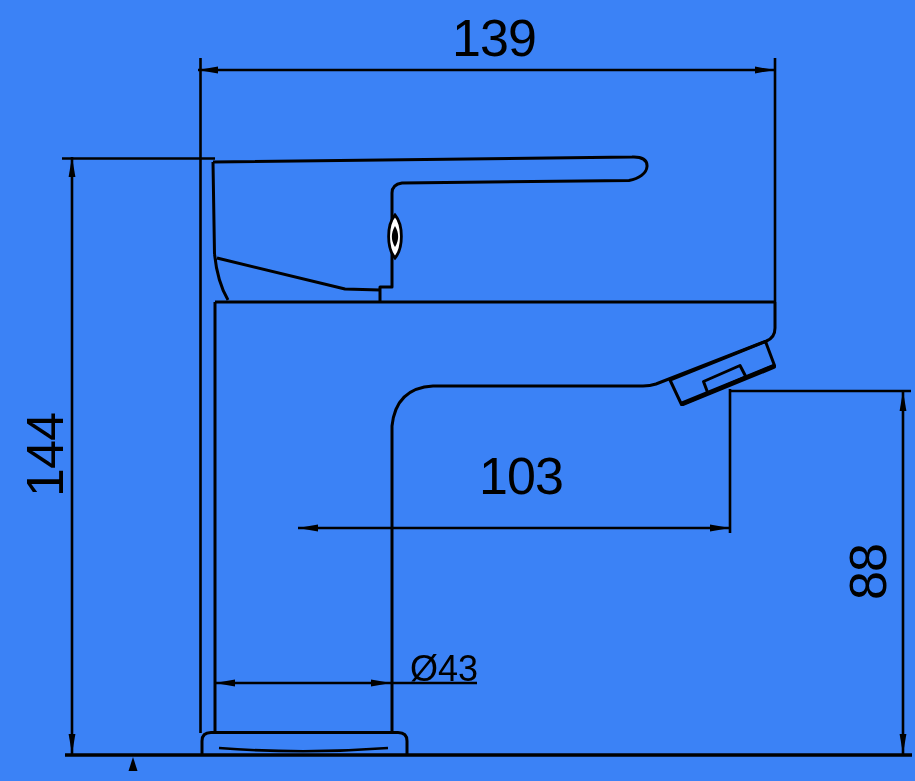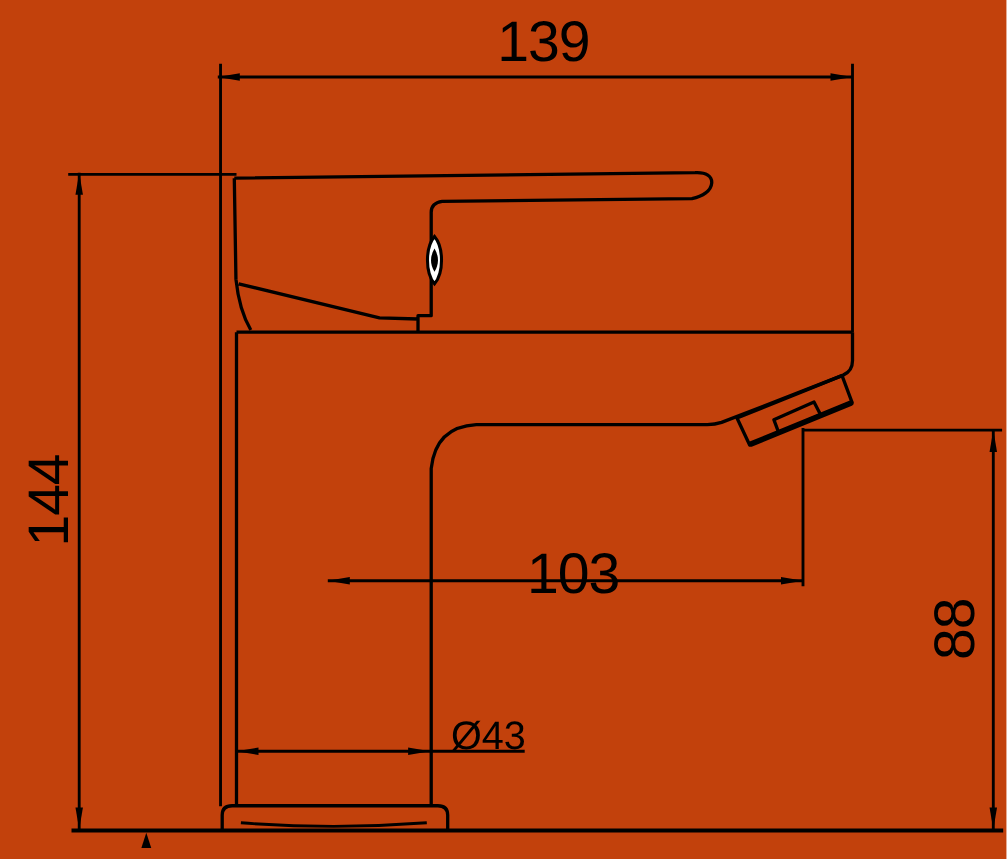--- a/index.html
+++ b/index.html
@@ -1,20 +1,20 @@
 <!DOCTYPE html>
 <html><head>
 <meta charset="utf-8">
 <style>
   html,body{
     margin:0;padding:0;background:#ffffff;
     font-family:"Liberation Sans",sans-serif;
   }
   .stage{
-    position:relative;width:915px;height:781px;background:#c2410c;overflow:hidden;
+    position:relative;width:915px;height:781px;background:#3b82f6;overflow:hidden;
   }
   .stage svg{position:absolute;left:0;top:0}
   .obj{fill:none;stroke:#000;stroke-width:3;stroke-linejoin:round;stroke-linecap:butt}
   .obj-thick{fill:none;stroke:#000;stroke-width:5;stroke-linecap:round}
   .dimline{fill:none;stroke:#000;stroke-width:2.6;stroke-linecap:butt}
   .ground{fill:none;stroke:#000;stroke-width:3.6}
   .arrow{fill:#000;stroke:none}
   .white-detail{fill:#ffffff;stroke:#000;stroke-width:2.8}
   .black-detail{fill:#000;stroke:none}
   .dim-label{
@@ -98,18 +98,18 @@
     <g>
       <path class="ground" d="M 65,755 L 912,755"></path>
       <polygon class="arrow" points="133,757 128.5,771 137.5,771"></polygon>
     </g>
   </svg>
 
   <div class="dim-label" style="left:494px;top:38px">139</div>
 
   <div class="dim-label vert" style="left:45px;top:455px">144</div>
 
-  <div class="dim-label" style="left:521px;top:522px">103</div>
+  <div class="dim-label" style="left:521px;top:476px">103</div>
 
   <div class="dim-label vert" style="left:868px;top:572px">88</div>
 
   <div class="dim-label small" style="left:444px;top:669px">Ø43</div>
 </div>
 
 </body></html>

